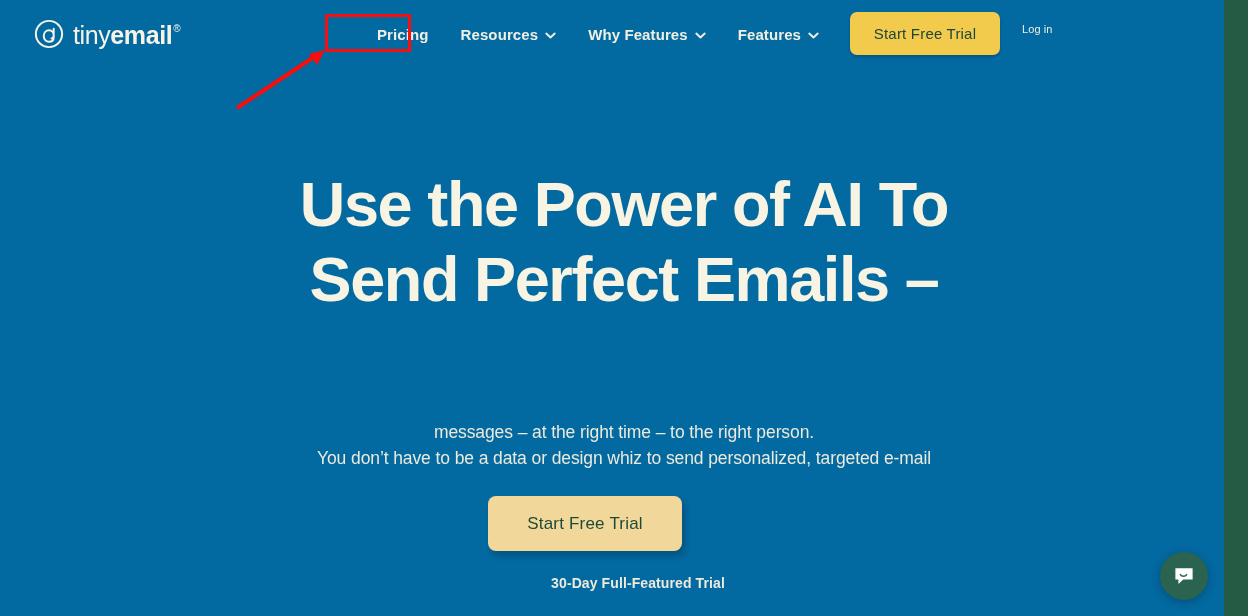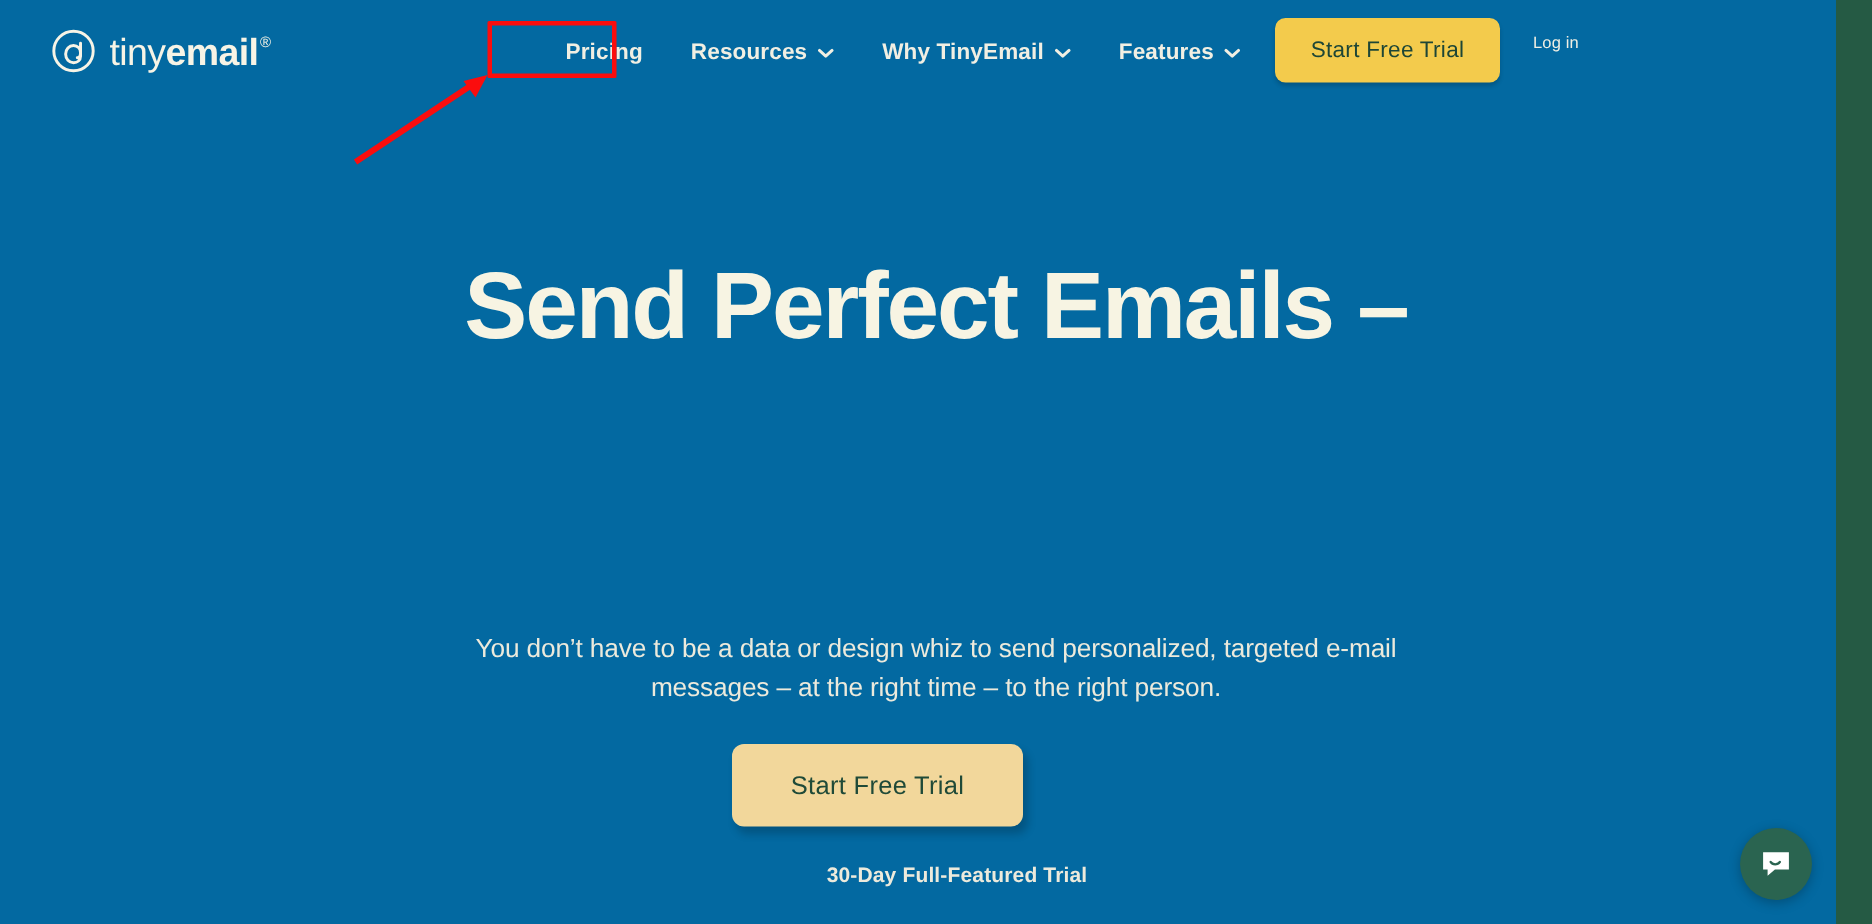--- a/index.html
+++ b/index.html
@@ -221,21 +221,21 @@
       <div class="nav-item">
         <span>Resources</span>
         <span>
           <svg class="chev" viewBox="0 0 12 8">
               <path d="M1.2 1.8 L6 6.2 L10.8 1.8" stroke="#f1efe3" stroke-width="2.2" fill="none" stroke-linecap="round" stroke-linejoin="round"></path>
             </svg>
         </span>
       </div>
 
       <div class="nav-item">
-        <span>Why TinyEmail</span>
+        <span>Why Features</span>
         <span>
           <svg class="chev" viewBox="0 0 12 8">
               <path d="M1.2 1.8 L6 6.2 L10.8 1.8" stroke="#f1efe3" stroke-width="2.2" fill="none" stroke-linecap="round" stroke-linejoin="round"></path>
             </svg>
         </span>
       </div>
 
       <div class="nav-item">
         <span>Features</span>
         <span>
@@ -247,26 +247,27 @@
     </nav>
 
     <button class="nav-cta">Start Free Trial</button>
 
     <div class="nav-login">Log in</div>
   </div>
 
   <div class="hero">
 
     <h1 class="headline">
+      <span class="hl-line">Use the Power of AI To</span>
       <span class="hl-line">Send Perfect Emails –</span>
     </h1>
 
     <p class="subhead">
+      <span class="sh-line">messages – at the right time – to the right person.</span>
       <span class="sh-line">You don’t have to be a data or design whiz to send personalized, targeted e-mail</span>
-      <span class="sh-line">messages – at the right time – to the right person.</span>
     </p>
 
     <button class="hero-cta">Start Free Trial</button>
 
     <div class="hero-note">30-Day Full-Featured Trial</div>
   </div>
 
   <div class="chat-widget">
     <span>
       <svg viewBox="0 0 24 24" fill="none">

